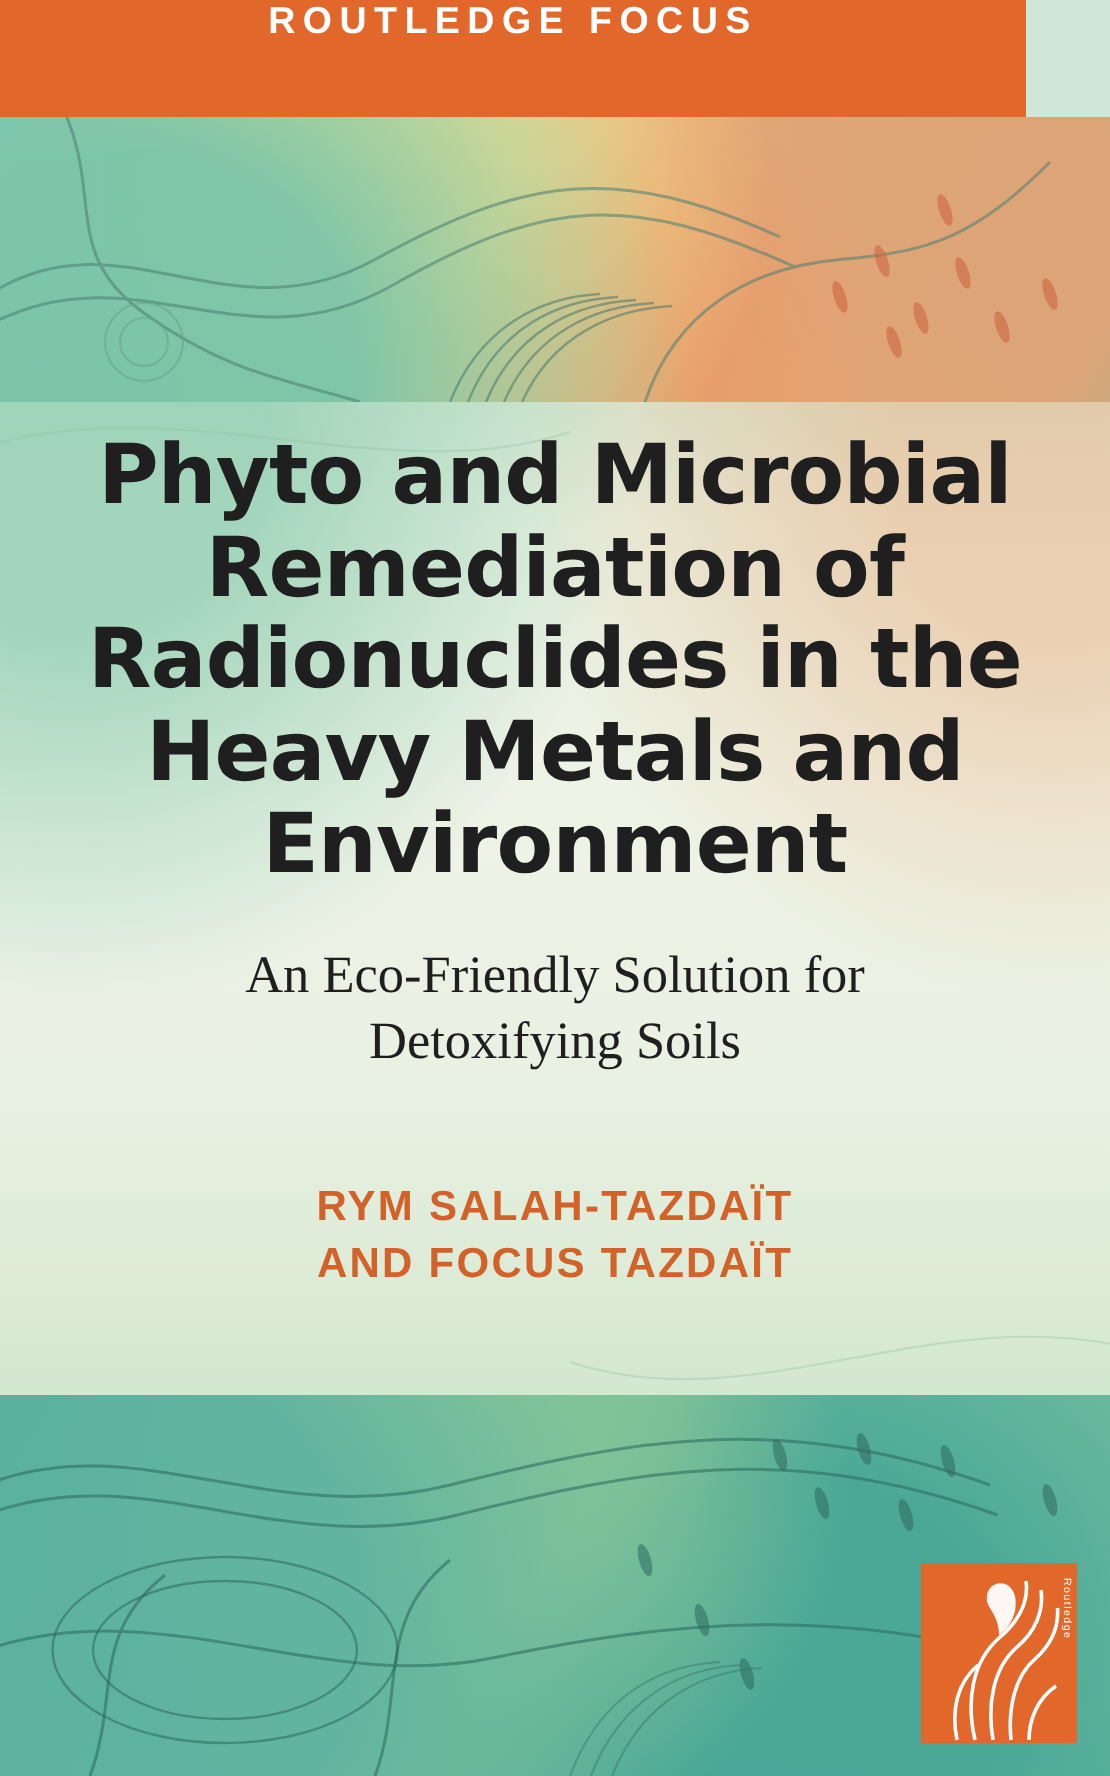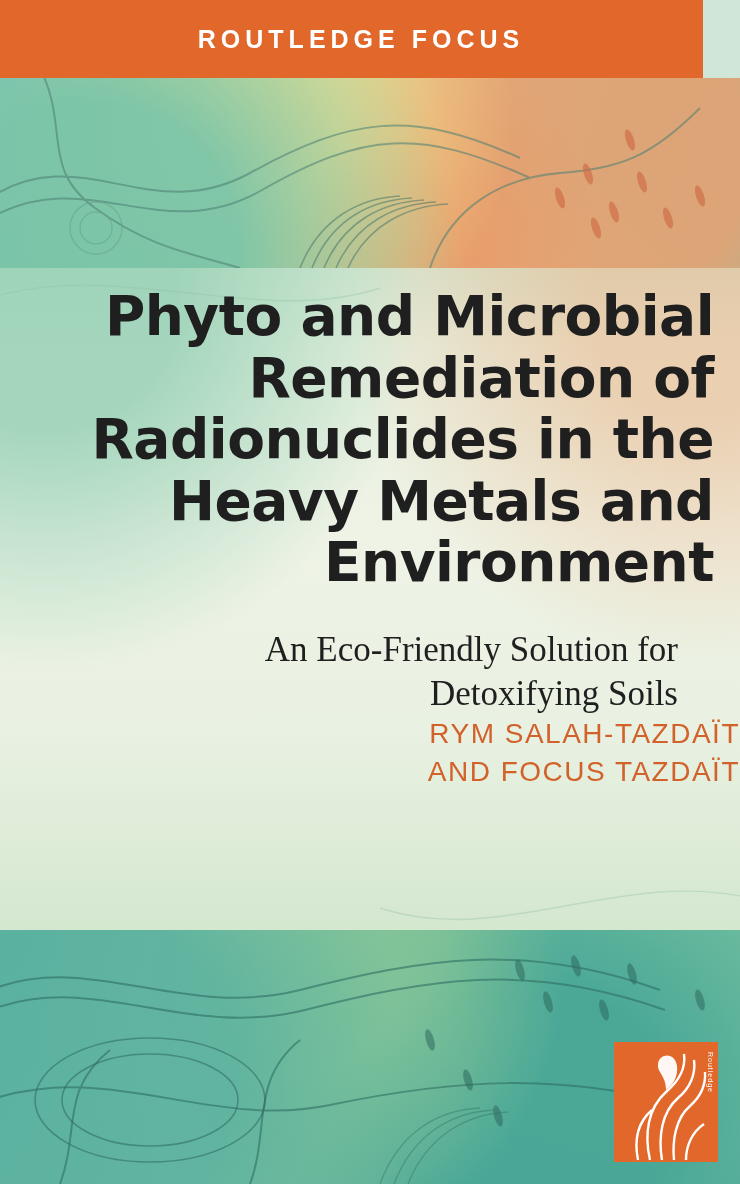--- a/index.html
+++ b/index.html
@@ -17,24 +17,23 @@
   }
 
   
   .banner {
     position: absolute;
     top: 0; left: 0;
     width: 684px;
     height: 78px;
     background: #e1682a;
     display: flex;
-    align-items: center;
+    align-items: flex-start;
     justify-content: center;
     z-index: 6;
-    padding-left: 19px;
   }
   .banner-text {
     color: #ffffff;
     font-family: "Liberation Sans", sans-serif;
     font-size: 25px;
     font-weight: bold;
     letter-spacing: 5px;
   }
 
   
@@ -76,42 +75,43 @@
 
   .art svg { position: absolute; top: 0; left: 0; }
 
   
   .text-block {
     position: absolute;
     top: 286px;
     left: 0;
     width: 740px;
     z-index: 5;
-    text-align: right;
+    text-align: center;
   }
   .title {
     font-family: "DejaVu Sans", sans-serif;
     font-size: 55px;
     line-height: 1.12;
     color: #1f1f1f;
     margin: 0 26px;
     letter-spacing: -0.5px;
   }
   .subtitle {
     font-family: Liberation Serif, serif;
     font-size: 35px;
     line-height: 1.25;
     color: #1f1f1f;
     margin: 34px 62px 0 62px;
   }
   .authors {
+    margin-top: 70px;
     font-family: "Liberation Sans", sans-serif;
     font-size: 28px;
     line-height: 1.35;
-    font-weight: normal;
+    font-weight: bold;
     letter-spacing: 1.5px;
     color: #d2622a;
   }
 
   
   .logo {
     position: absolute;
     right: 22px;
     bottom: 22px;
     width: 104px;

